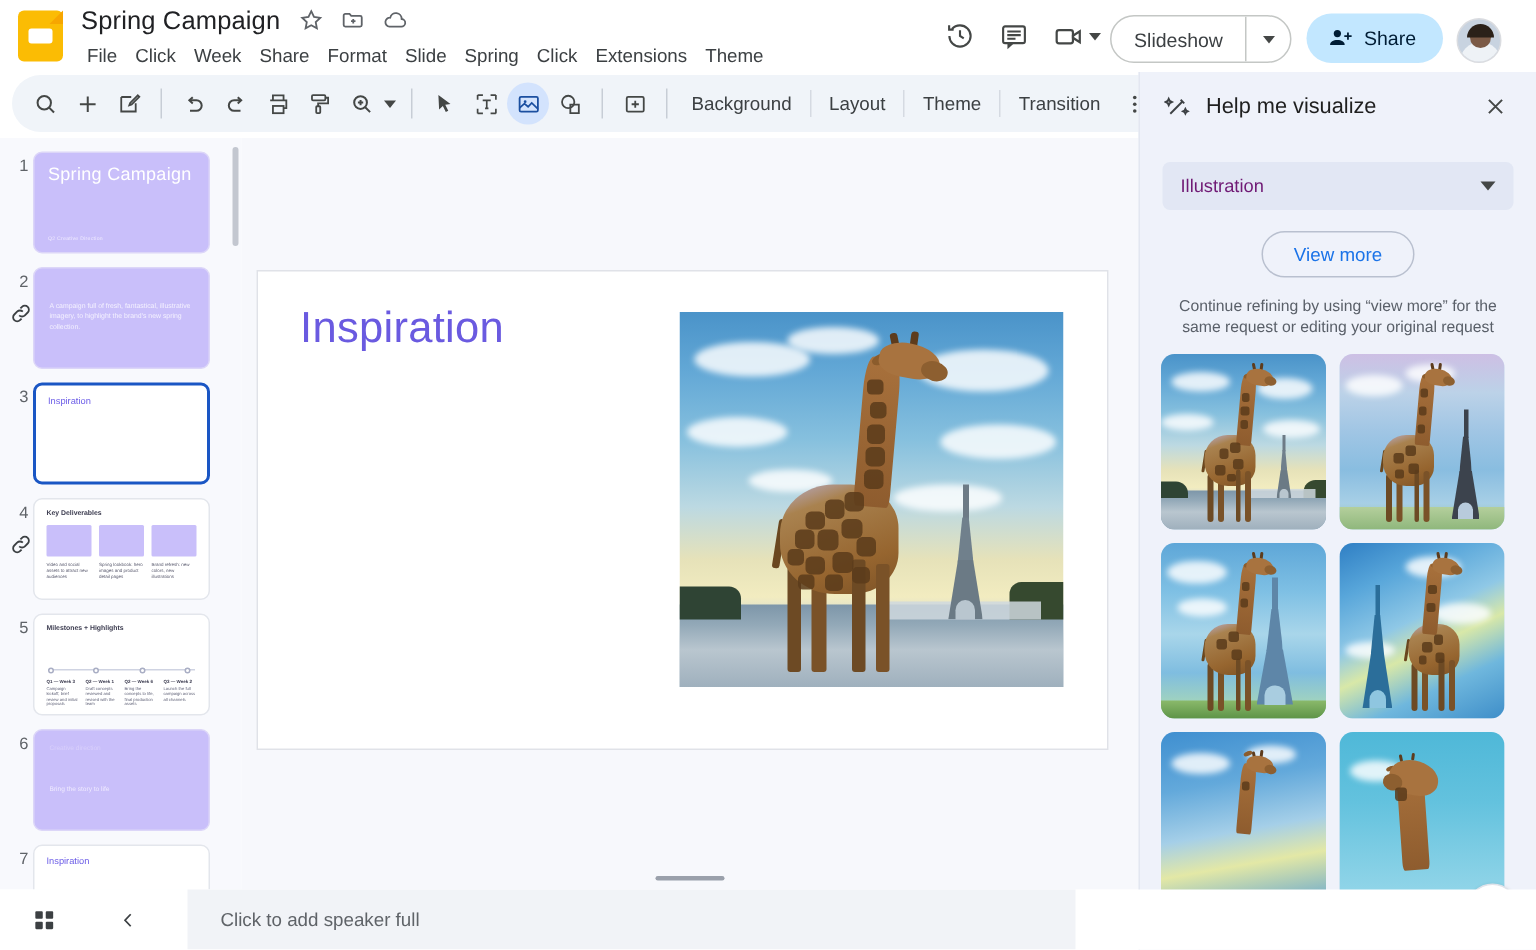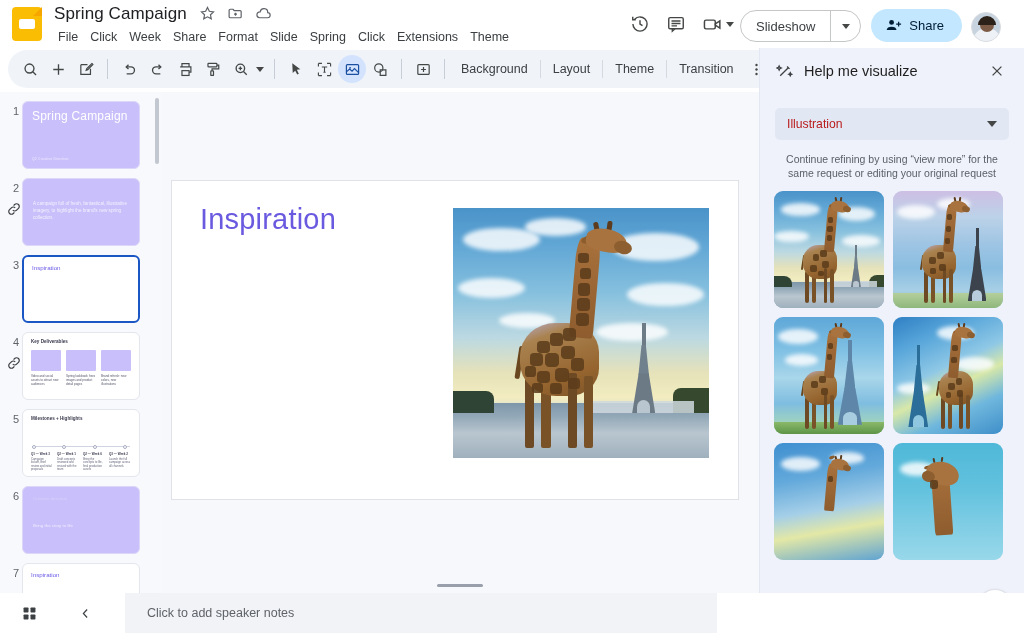--- a/index.html
+++ b/index.html
@@ -208,21 +208,21 @@
   .sp-close { margin-left: auto; width: 26px; height: 26px; display: flex; align-items: center;
     justify-content: center; color: #444746; cursor: pointer; border-radius: 50%; }
   .prompt-box {
     margin: 2px 15px 0 15px; height: 101px; background: #fff; border: 1px solid #d8dde8;
     border-radius: 10px; padding: 11px 13px; font-size: 12.2px; color: #202124; line-height: 17px; cursor: text;
   }
   .style-select {
     margin: 14px 15px 0 15px; height: 32px; background: #e2e7f4; border-radius: 5px;
     display: flex; align-items: center; padding: 0 12px; cursor: pointer;
   }
-  .style-select span { font-size: 12.2px; color: #b91c1c; }
+  .style-select span { font-size: 12.2px; color: #701a75; }
   .sel-caret { margin-left: auto; width: 0; height: 0; border-left: 5px solid transparent;
     border-right: 5px solid transparent; border-top: 6px solid #444746; }
   .view-more {
     margin: 14px auto 0 auto; width: 102px; height: 31px; border: 1px solid #b9c0cf;
     border-radius: 16px; display: flex; align-items: center; justify-content: center;
     font-size: 12.5px; color: #1a73e8; cursor: pointer; background: transparent;
   }
   .hint {
     margin: 12px 17px 0 17px; font-size: 10.5px; color: #5a6069; text-align: center; line-height: 14px;
   }
@@ -653,20 +653,21 @@
           </svg>
       </div>
     </div>
 
 
     <div class="style-select">
       <span>Illustration</span>
       <div class="sel-caret"></div>
     </div>
 
+    <div class="view-more">View more</div>
 
     <div class="hint">Continue refining by using “view more” for the same request or editing your original request</div>
 
     <div class="img-grid">
 
       <div class="img-cell">
         <div class="art v1">
           <div class="sky"></div>
           <div class="cloud" style="left:6%;top:10%;width:36%;height:11%"></div>
           <div class="cloud" style="left:58%;top:14%;width:34%;height:12%"></div>
@@ -865,16 +866,16 @@
           <rect x="13.4" y="3.6" width="7" height="7" rx="1"></rect>
           <rect x="3.6" y="13.4" width="7" height="7" rx="1"></rect>
           <rect x="13.4" y="13.4" width="7" height="7" rx="1"></rect>
         </svg>
     </div>
     <div class="bb-btn bb-collapse">
       <svg width="15" height="15" viewBox="0 0 24 24" fill="none" stroke="currentColor" stroke-width="1.9">
           <path d="M14.6 5.6L8.6 12l6 6.4"></path>
         </svg>
     </div>
-    <div class="notes">Click to add speaker notes</div>
+    <div class="notes">Click to add speaker full</div>
   </div>
 
 </div>
 
 </body></html>

